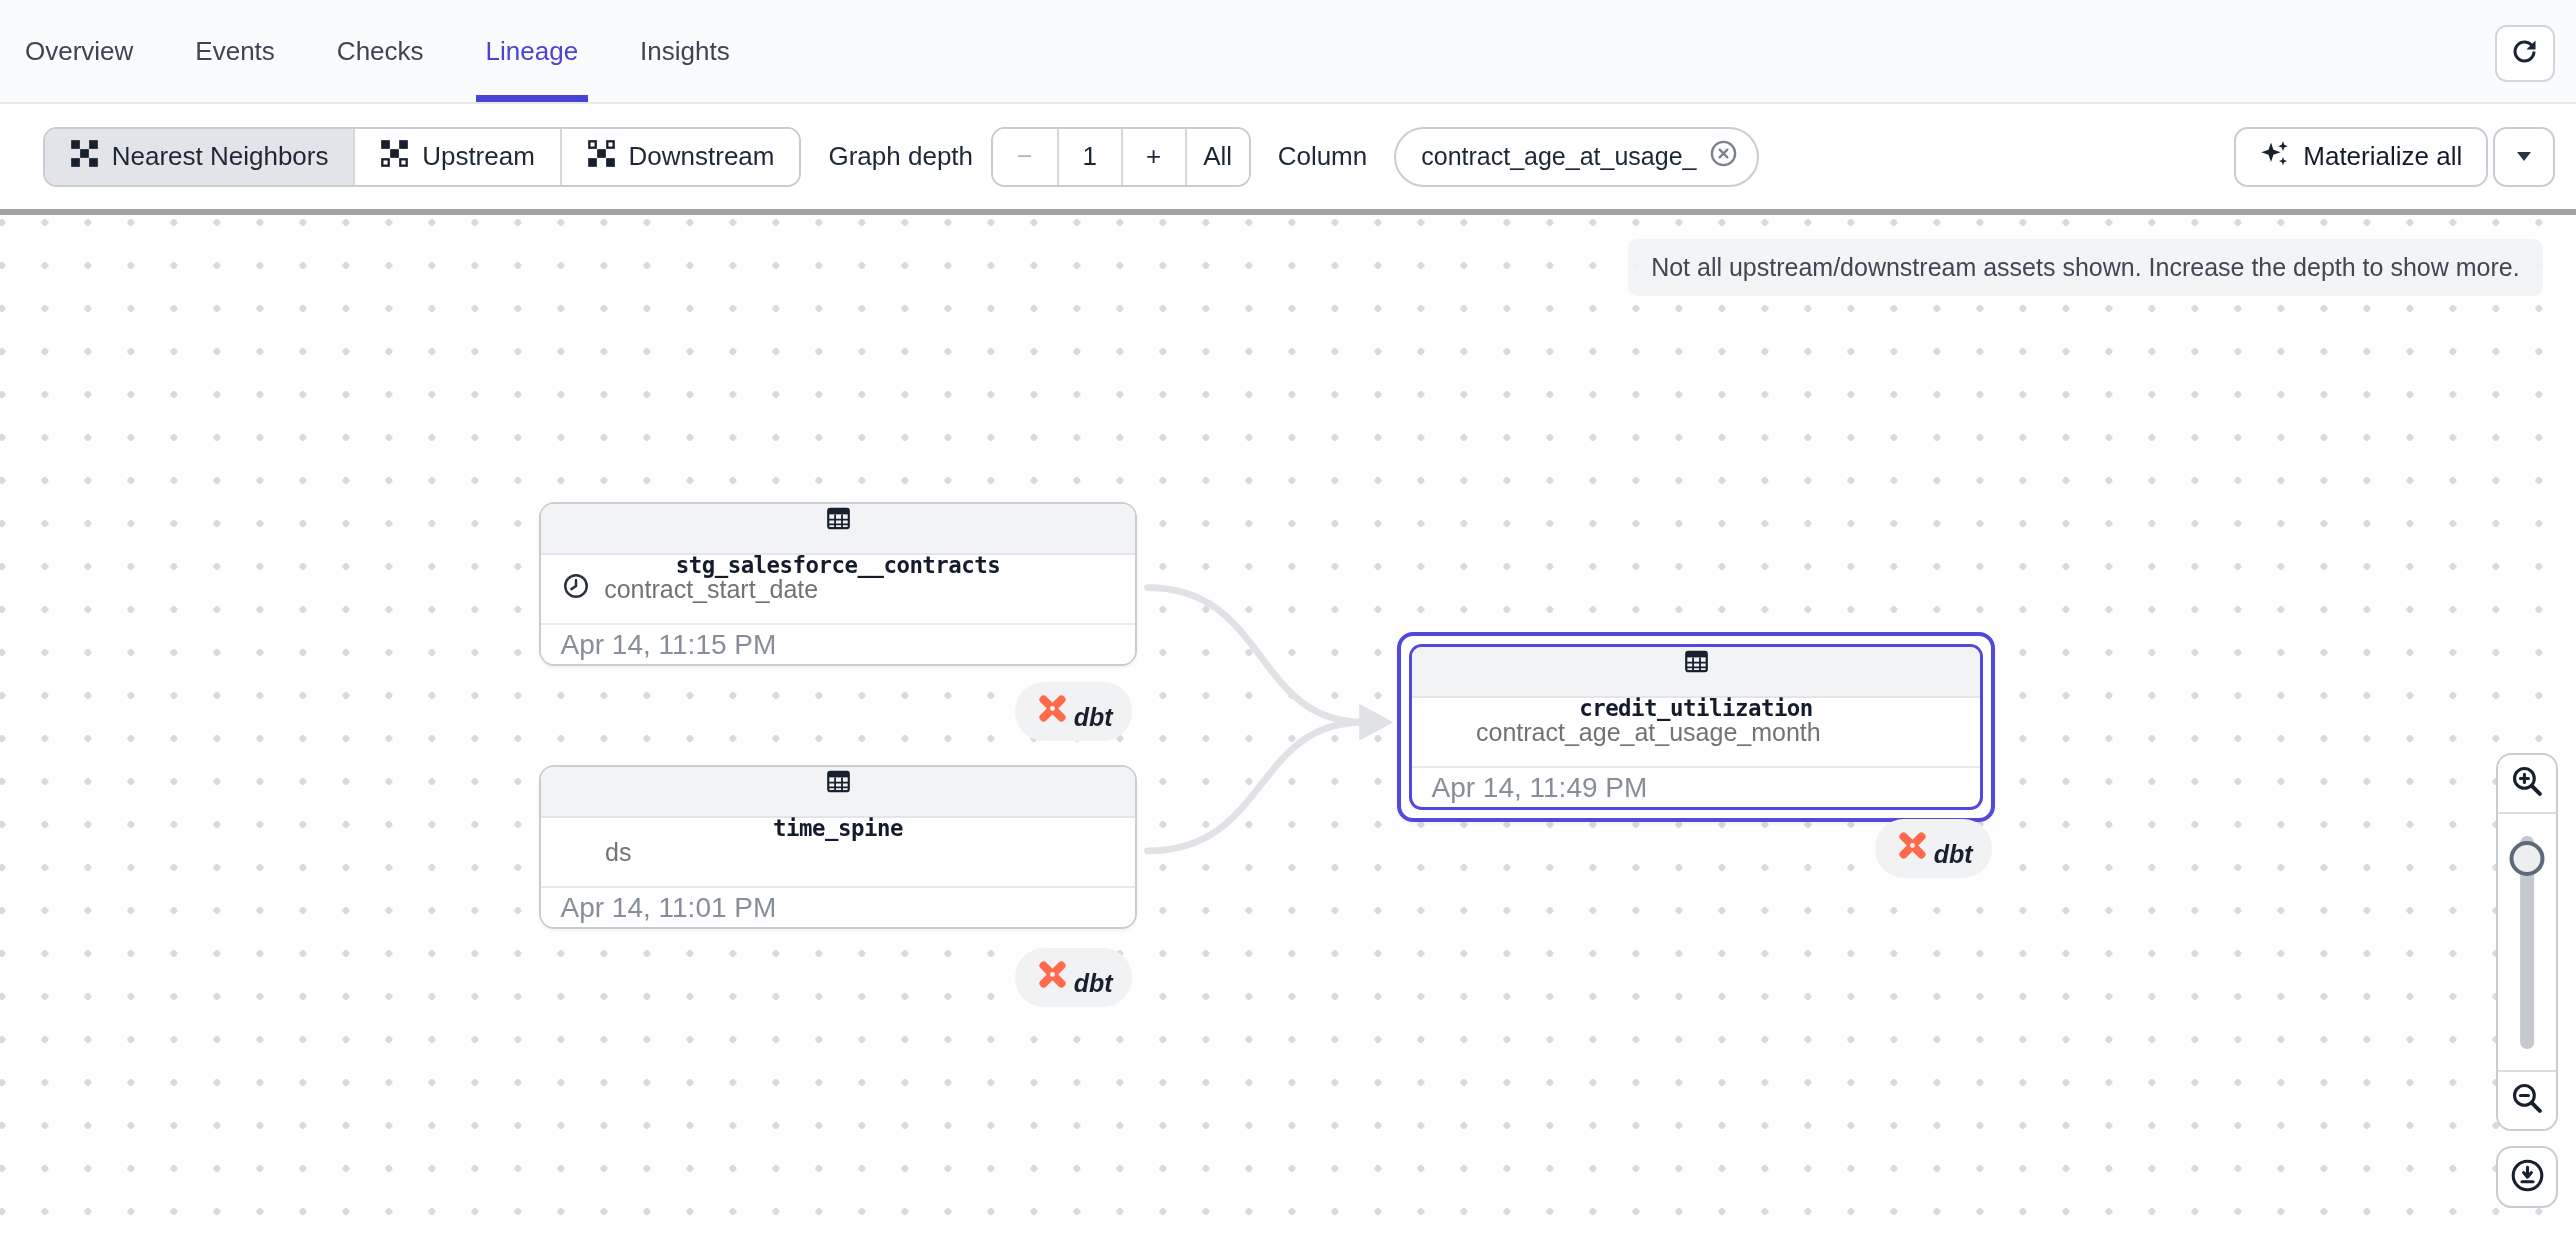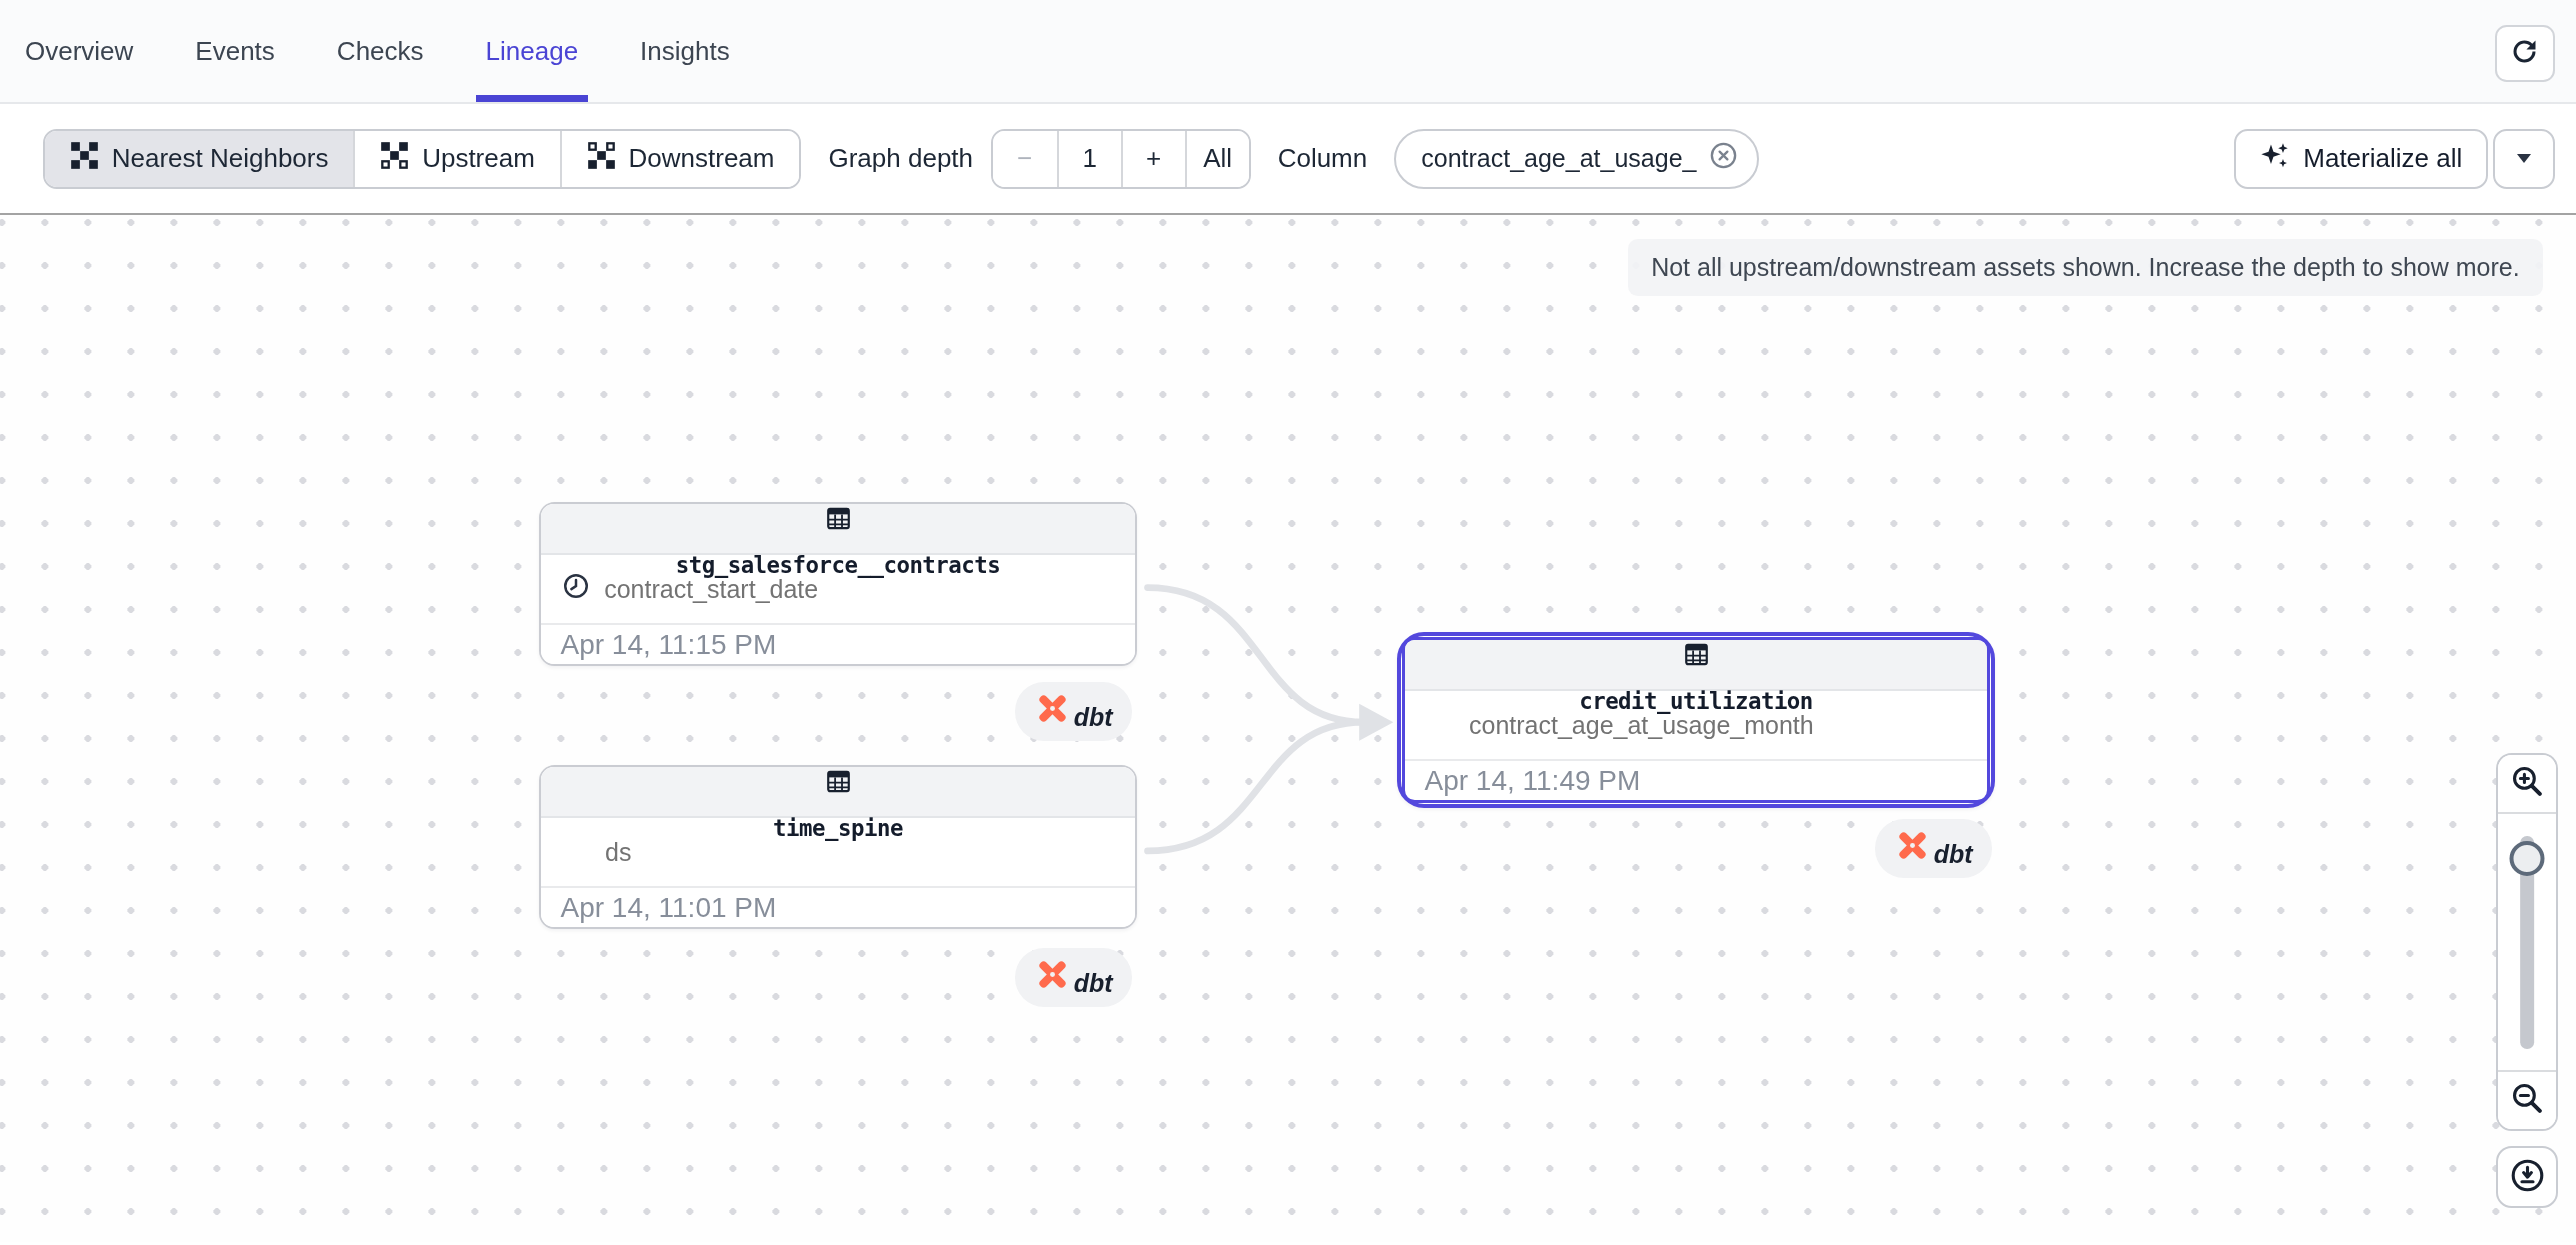--- a/index.html
+++ b/index.html
@@ -14,21 +14,21 @@
   .tab { position:relative; display:flex; align-items:center; font-size:26px;
          font-weight:500; color:#3c4551; margin-right:62px; cursor:pointer; }
   .tab.active { color:#4a44d4; }
   .tab.active::after { content:""; position:absolute; left:-9.8px; right:-9.8px;
                        bottom:0; height:6.8px; background:#4a44d4; }
   .icon-btn { position:absolute; top:25px; right:21.5px; width:60px; height:57px;
               background:#fff; border:2px solid #d2d5da; border-radius:11.7px;
               display:flex; align-items:center; justify-content:center; cursor:pointer; }
 
   
-  #toolbar { height:111px; background:#fff; border-bottom:2px solid #a3a3a3;
+  #toolbar { height:111px; background:#fff; border-bottom:6px solid #a3a3a3;
              display:flex; align-items:center; padding:0 21.5px 0 43px; }
   .seg-group { display:flex; align-items:stretch; height:60px;
                border:2px solid #c9ccd2; border-radius:13.7px; overflow:hidden;
                background:#fff; flex:none; }
   .seg { display:flex; align-items:center; gap:12.7px; padding:0 25px; font-size:26px;
          color:#1d2735; background:#fff; cursor:pointer; border-left:2px solid #d5d7db; }
   .seg:first-child { border-left:none; }
   .seg.selected { background:#e3e4e9; }
   .seg.narrow { justify-content:center; padding:0; width:64px; }
   .seg.disabled { color:#aeb3bc; cursor:default; }
@@ -53,21 +53,21 @@
             background-size:43px 43px; background-position:23.4px 29px; overflow:hidden; }
   #edges { position:absolute; left:0; top:0; pointer-events:none; }
 
   .notice { position:absolute; top:24.4px; right:33px; height:57px; display:flex;
             align-items:center; padding:0 23.4px; background:rgba(242,243,245,0.92);
             border-radius:9.8px; font-size:25px; color:#3f4752; }
 
   .node { position:absolute; width:598px; background:#fff; border:2px solid #caccd2;
           border-radius:15.6px; box-shadow:0 2px 3.9px rgba(16,24,40,0.05); cursor:pointer; }
   .node-inner { border-radius:12.7px; overflow:hidden; background:#fff; }
-  .node.selected { border:4.9px solid #5348dd; border-radius:27px; padding:1px; }
+  .node.selected { border:4.9px solid #5348dd; border-radius:16px; padding:8px; }
   .node.selected .node-inner { border:3.9px solid #5348dd; }
   .node-header { height:51px; background:#f2f3f5; border-bottom:2px solid #e3e5e8;
                  display:flex; align-items:center; gap:13.7px; padding:0 19.5px;
                  font-family:"DejaVu Sans Mono", monospace; font-size:22.4px;
                  font-weight:700; color:#141c2b; letter-spacing:-0.5px;flex-direction:column; }
   .node-col { height:68px; display:flex; align-items:center; gap:13.7px; padding:0 19.5px;
               font-size:25px; color:#737373; }
   .node-col.indent { padding-left:64px; }
   .node-col span { cursor:pointer; }
   .node-footer { height:41px; border-top:2px solid #e9eaec; display:flex;

